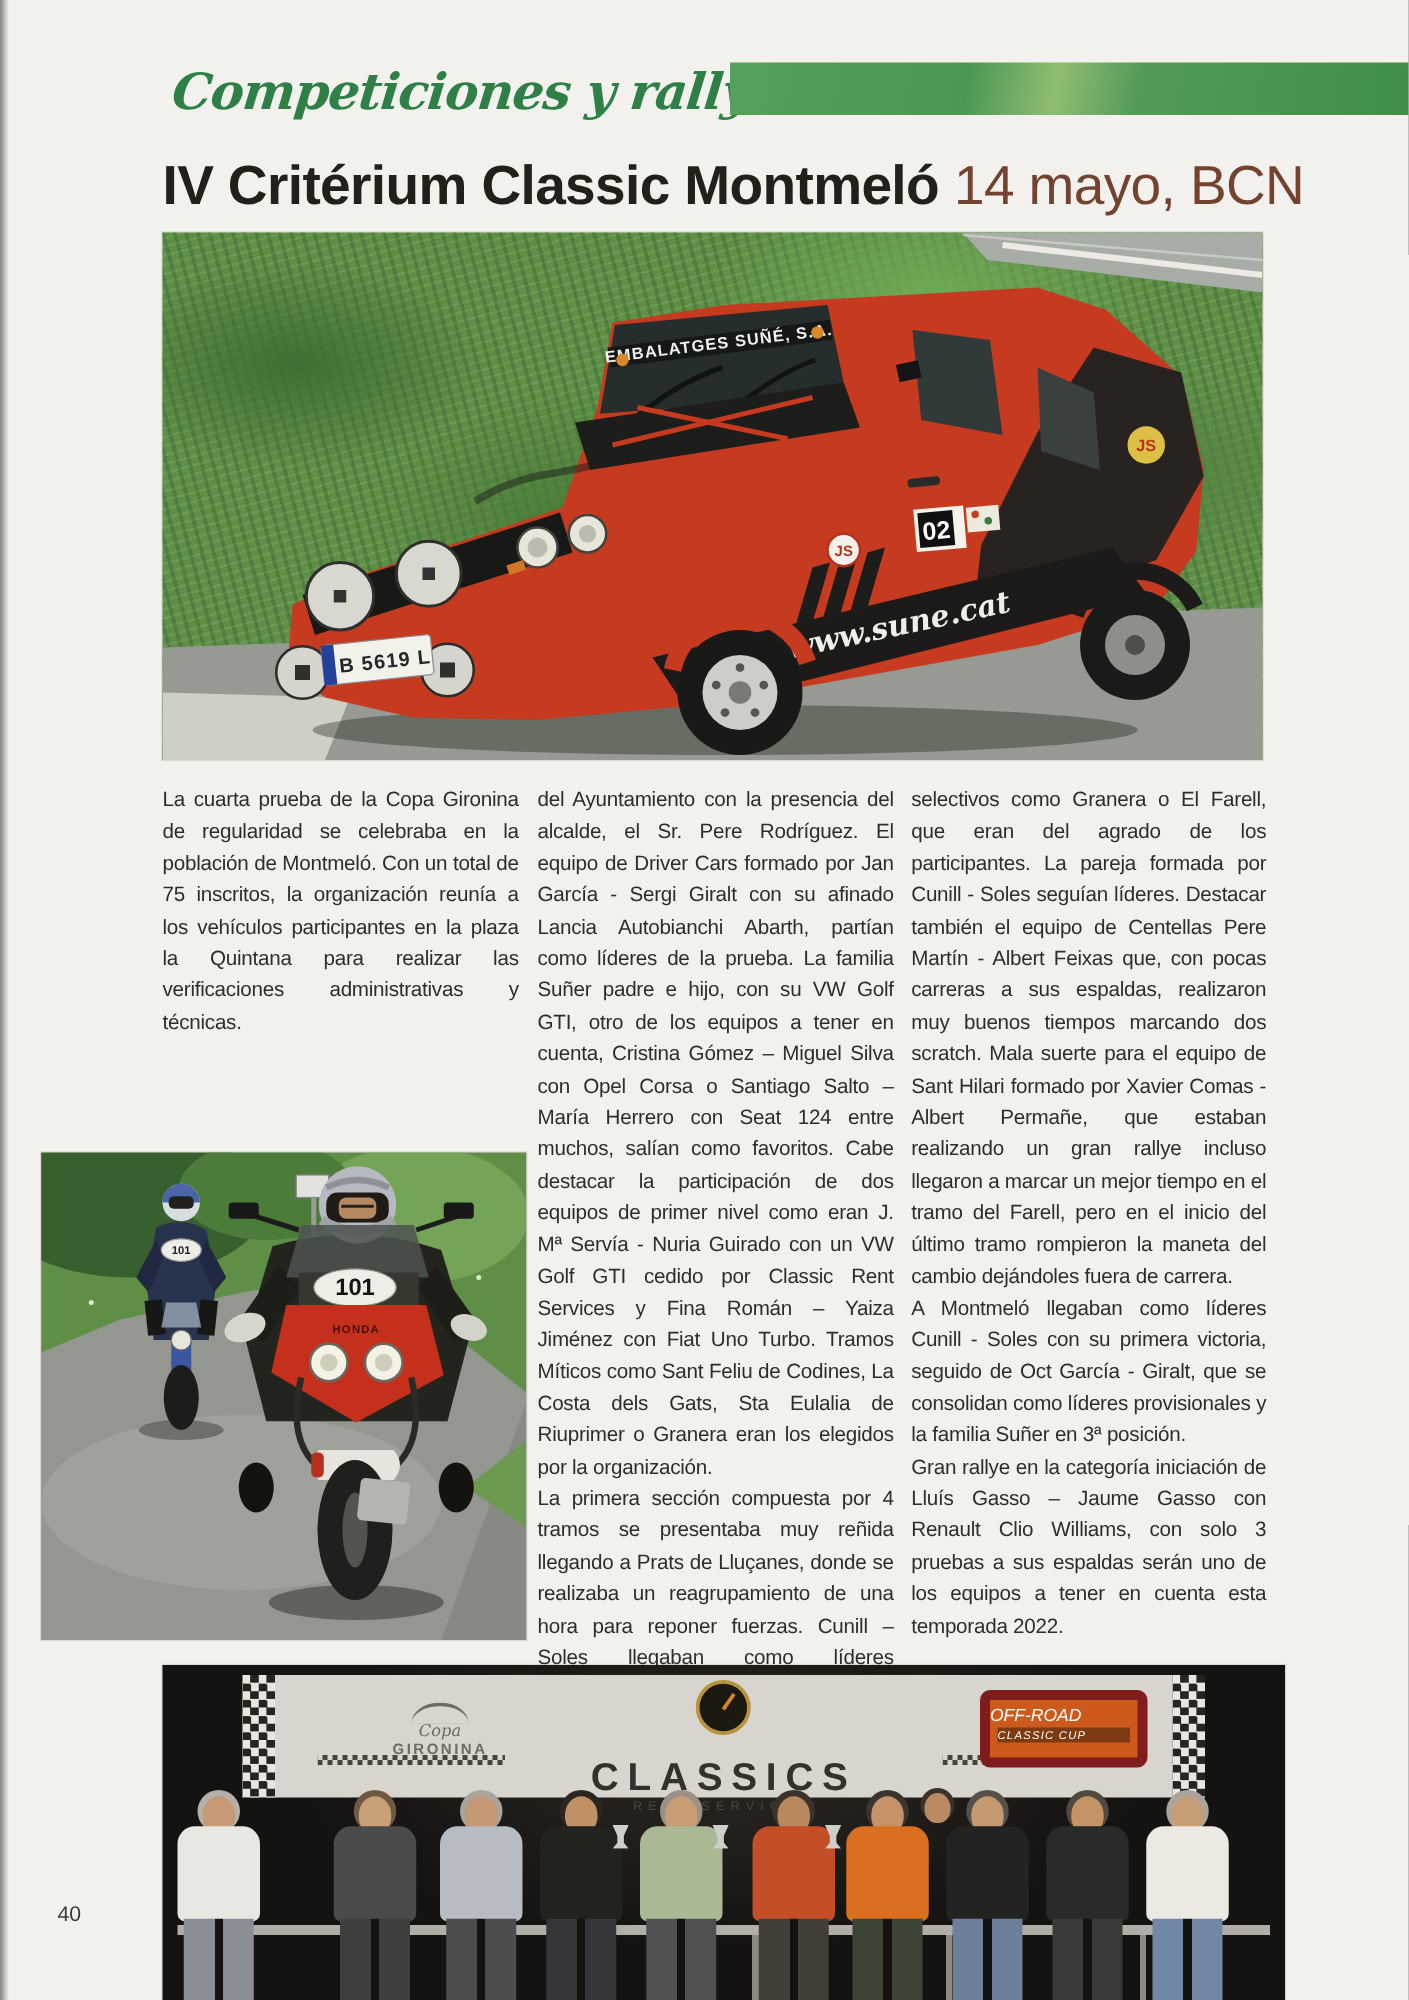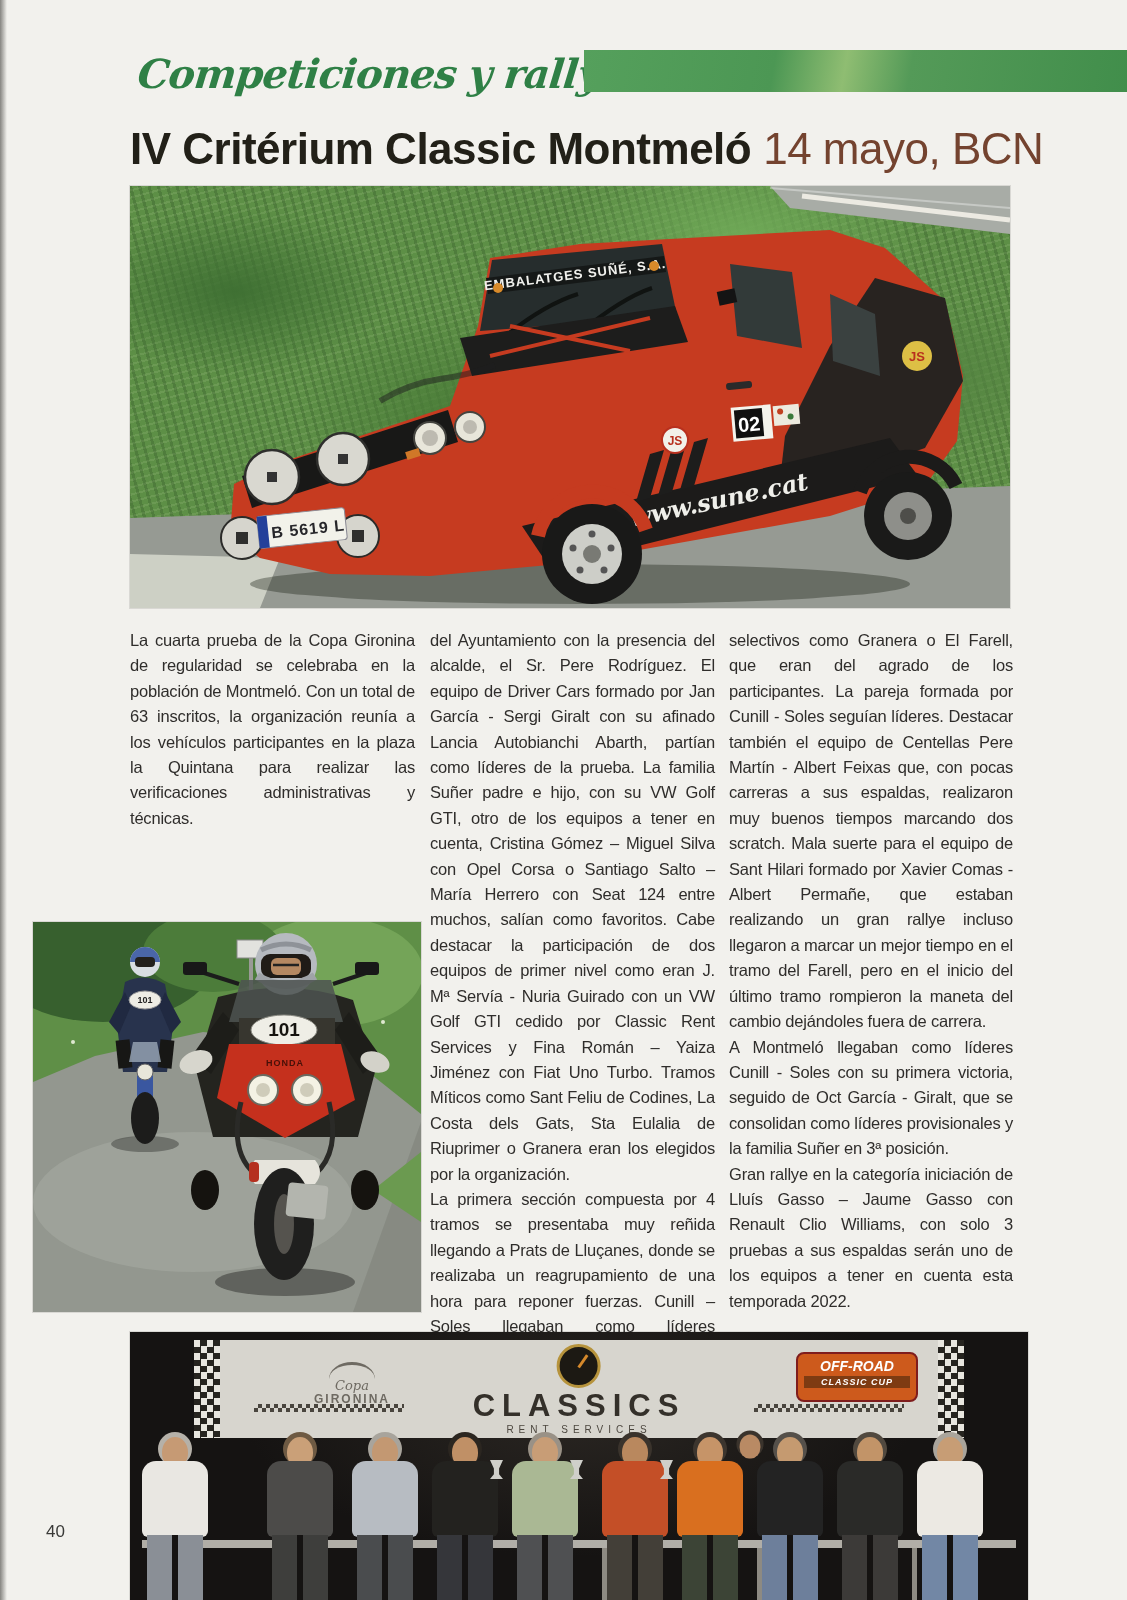--- a/index.html
+++ b/index.html
@@ -45,28 +45,28 @@
   .chk.left{left:0;} .chk.right{right:0;}
   .bd-left{position:absolute;left:120px;top:22px;text-align:center;color:#6e6a62;line-height:1.1;}
   .swoosh{width:46px;height:14px;border-top:3px solid #6e6a62;border-radius:50%/100% 100% 0 0;margin:0 auto;}
   .copa{display:block;font-family:"DejaVu Serif",serif;font-style:italic;font-size:13px;}
   .gironina{display:block;font-size:12px;font-weight:bold;letter-spacing:2px;}
   .bd-center{position:absolute;left:50%;top:0;transform:translateX(-50%);text-align:center;}
   .gauge{width:38px;height:38px;border-radius:50%;background:#1c1913;border:3px solid #b6933c;
         margin:4px auto 0;position:relative;}
   .needle{position:absolute;left:50%;top:50%;width:15px;height:3px;background:#d5892b;
         transform-origin:0 50%;transform:rotate(-55deg);}
-  .classics{font-size:31px;font-weight:bold;letter-spacing:7px;color:#34302a;margin-top:0;}
+  .classics{font-size:31px;font-weight:bold;letter-spacing:7px;color:#34302a;margin-top:16px;}
   .rentsvc{font-size:10px;letter-spacing:5px;color:#4c473f;}
   .dotrow{position:absolute;top:64px;width:150px;height:8px;
         background:repeating-conic-gradient(#49453e 0% 25%,#d7d5ce 0% 50%) 0 0/8px 8px;}
   .dotrow.l{left:60px;} .dotrow.r{right:60px;}
   .bd-right{position:absolute;right:46px;top:12px;width:118px;height:46px;background:#cd5a1c;
-        border-radius:8px;border:2px solid #7f1d1d;text-align:center;color:#fff;
-        font-style:italic;font-weight:bold;}
+        border-radius:8px;border:8px solid #7f1d1d;text-align:left;color:#fff;
+        font-style:italic;font-weight:normal;}
   .or1{font-size:14px;margin-top:4px;} 
   .or2{font-size:9px;background:#7e3b12;margin:2px 6px 0;padding:1px 0;letter-spacing:1px;}
   .tables{position:absolute;left:12px;right:12px;top:208px;height:60px;
         background:linear-gradient(#cdcac2 0 8px,rgba(0,0,0,0) 8px),
         repeating-linear-gradient(90deg,rgba(0,0,0,0) 0 150px,#a39f96 150px 155px);opacity:.85;}
   
   .people{position:absolute;left:0;top:0;width:100%;height:100%;}
   .person{position:absolute;bottom:-2px;width:80px;height:168px;transform:translateX(-50%);}
   .person i{position:absolute;display:block;}
   .p-hair{left:50%;top:-2px;width:34px;height:34px;border-radius:50%;transform:translateX(-50%);}
@@ -179,21 +179,21 @@
           <circle cx="778" cy="330" r="44" fill="#1a1a19"></circle>
           <circle cx="778" cy="330" r="24" fill="#8e8f8a"></circle>
           <circle cx="778" cy="330" r="8" fill="#4e4e4a"></circle>
           <path d="M730,306 A52,52 0 0 1 826,300" stroke="#1c1b1a" stroke-width="14" fill="none"></path>
         </g>
       </g>
     </svg>
   </figure>
 
   <div class="col col1">
-    <p>La cuarta prueba de la Copa Gironina de regularidad se celebraba en la población de Montmeló. Con un total de 63 inscritos, la organización reunía a los vehículos participantes en la plaza la Quintana para realizar las verificaciones administrativas y técnicas.</p>
+    <p>La cuarta prueba de la Copa Gironina de regularidad se celebraba en la población de Montmeló. Con un total de 75 inscritos, la organización reunía a los vehículos participantes en la plaza la Quintana para realizar las verificaciones administrativas y técnicas.</p>
   </div>
   <div class="col col2">
     <p>del Ayuntamiento con la presencia del alcalde, el Sr. Pere Rodríguez. El equipo de Driver Cars formado por Jan García - Sergi Giralt con su afinado Lancia Autobianchi Abarth, partían como líderes de la prueba. La familia Suñer padre e hijo, con su VW Golf GTI, otro de los equipos a tener en cuenta, Cristina Gómez – Miguel Silva con Opel Corsa o Santiago Salto – María Herrero con Seat 124 entre muchos, salían como favoritos. Cabe destacar la participación de dos equipos de primer nivel como eran J. Mª Servía - Nuria Guirado con un VW Golf GTI cedido por Classic Rent Services y Fina Román – Yaiza Jiménez con Fiat Uno Turbo. Tramos Míticos como Sant Feliu de Codines, La Costa dels Gats, Sta Eulalia de Riuprimer o Granera eran los elegidos por la organización.</p>
     <p>La primera sección compuesta por 4 tramos se presentaba muy reñida llegando a Prats de Lluçanes, donde se realizaba un reagrupamiento de una hora para reponer fuerzas. Cunill –Soles llegaban como líderes provisionales, seguido de García – Giralt, terceros Pitu y Josep Suñer.</p>
     <p>La 2ª sección afrontaba 5 tramos muy</p>
   </div>
   <div class="col col3">
     <p>selectivos como Granera o El Farell, que eran del agrado de los participantes. La pareja formada por Cunill - Soles seguían líderes. Destacar también el equipo de Centellas Pere Martín - Albert Feixas que, con pocas carreras a sus espaldas, realizaron muy buenos tiempos marcando dos scratch. Mala suerte para el equipo de Sant Hilari formado por Xavier Comas - Albert Permañe, que estaban realizando un gran rallye incluso llegaron a marcar un mejor tiempo en el tramo del Farell, pero en el inicio del último tramo rompieron la maneta del cambio dejándoles fuera de carrera.</p>
     <p>A Montmeló llegaban como líderes Cunill - Soles con su primera victoria, seguido de Oct García - Giralt, que se consolidan como líderes provisionales y la familia Suñer en 3ª posición.</p>
     <p>Gran rallye en la categoría iniciación de Lluís Gasso – Jaume Gasso con Renault Clio Williams, con solo 3 pruebas a sus espaldas serán uno de los equipos a tener en cuenta esta temporada 2022.</p>

